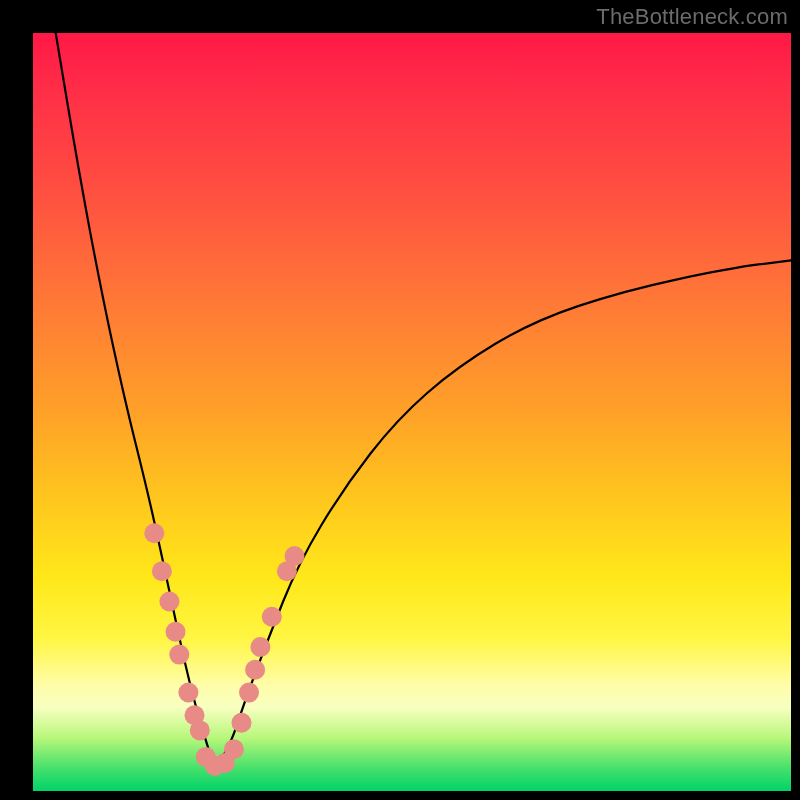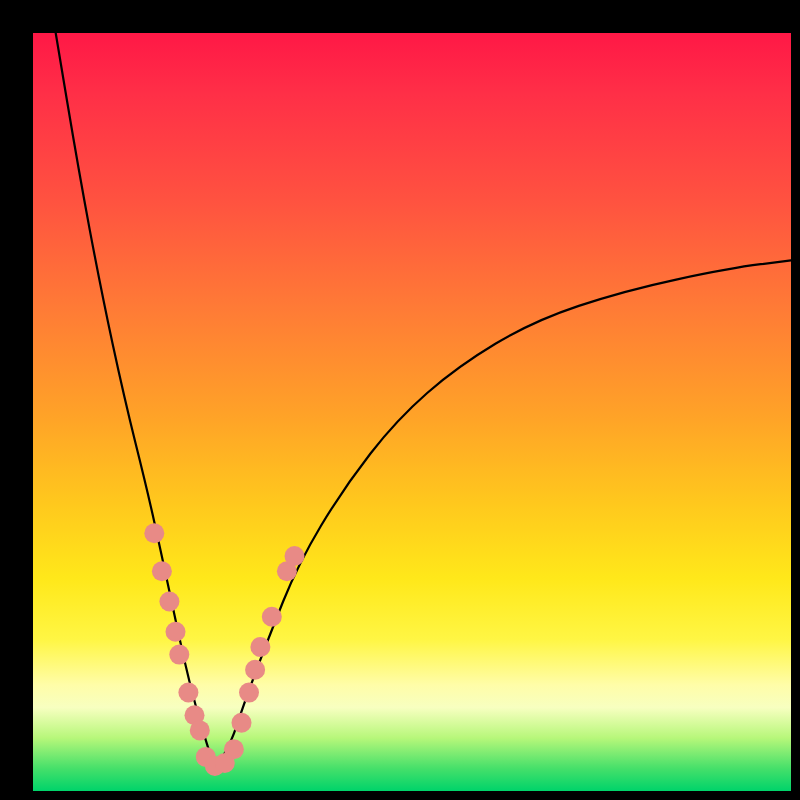--- a/index.html
+++ b/index.html
@@ -66,20 +66,21 @@
   }
   .dot {
     fill: #e88a86;
     stroke: none;
   }
 </style>
 </head>
 <body>
 
 <div class="frame">
+  <div class="watermark">TheBottleneck.com</div>
   <div class="plot-area">
     <svg class="curves" viewBox="0 0 758 758">
       <path id="branch-left" class="curve" d="M 22.7 0.0 Q 22.7 0.0 34.1 68.2 Q 45.5 136.4 56.8 197.1 Q 68.2 257.7 79.6 310.8 Q 91.0 363.8 102.3 409.3 Q 113.7 454.8 121.3 488.9 Q 128.9 523.0 134.5 549.5 Q 140.2 576.1 145.9 602.6 Q 151.6 629.1 157.3 651.9 Q 163.0 674.6 168.7 693.6 Q 174.3 712.5 178.1 723.9 T 181.9 735.3"></path>
       <path id="branch-right" class="curve" d="M 181.9 735.3 Q 181.9 735.3 189.5 723.9 Q 197.1 712.5 204.7 689.8 Q 212.2 667.0 223.6 636.7 Q 235.0 606.4 250.1 568.5 Q 265.3 530.6 288.0 492.7 Q 310.8 454.8 337.3 420.7 Q 363.8 386.6 394.2 360.0 Q 424.5 333.5 462.4 310.8 Q 500.3 288.0 545.8 272.9 Q 591.2 257.7 644.3 246.3 Q 697.4 235.0 727.7 231.2 T 758.0 227.4"></path>
       <g id="marker-group">
           <circle cx="121.3" cy="500.3" r="10" class="dot"></circle>
           <circle cx="128.9" cy="538.2" r="10" class="dot"></circle>
           <circle cx="136.4" cy="568.5" r="10" class="dot"></circle>
           <circle cx="142.5" cy="598.8" r="10" class="dot"></circle>
           <circle cx="146.3" cy="621.6" r="10" class="dot"></circle>

